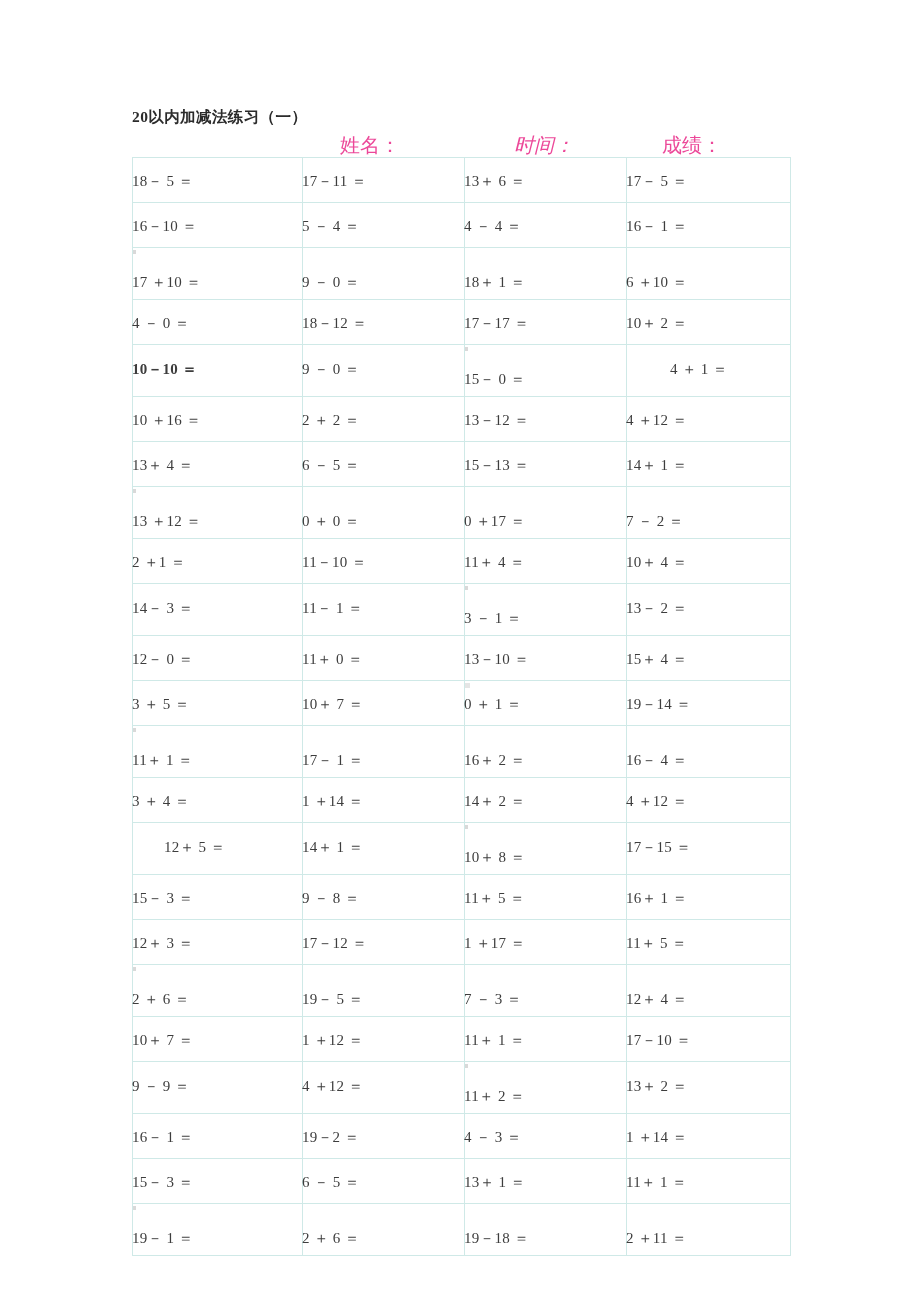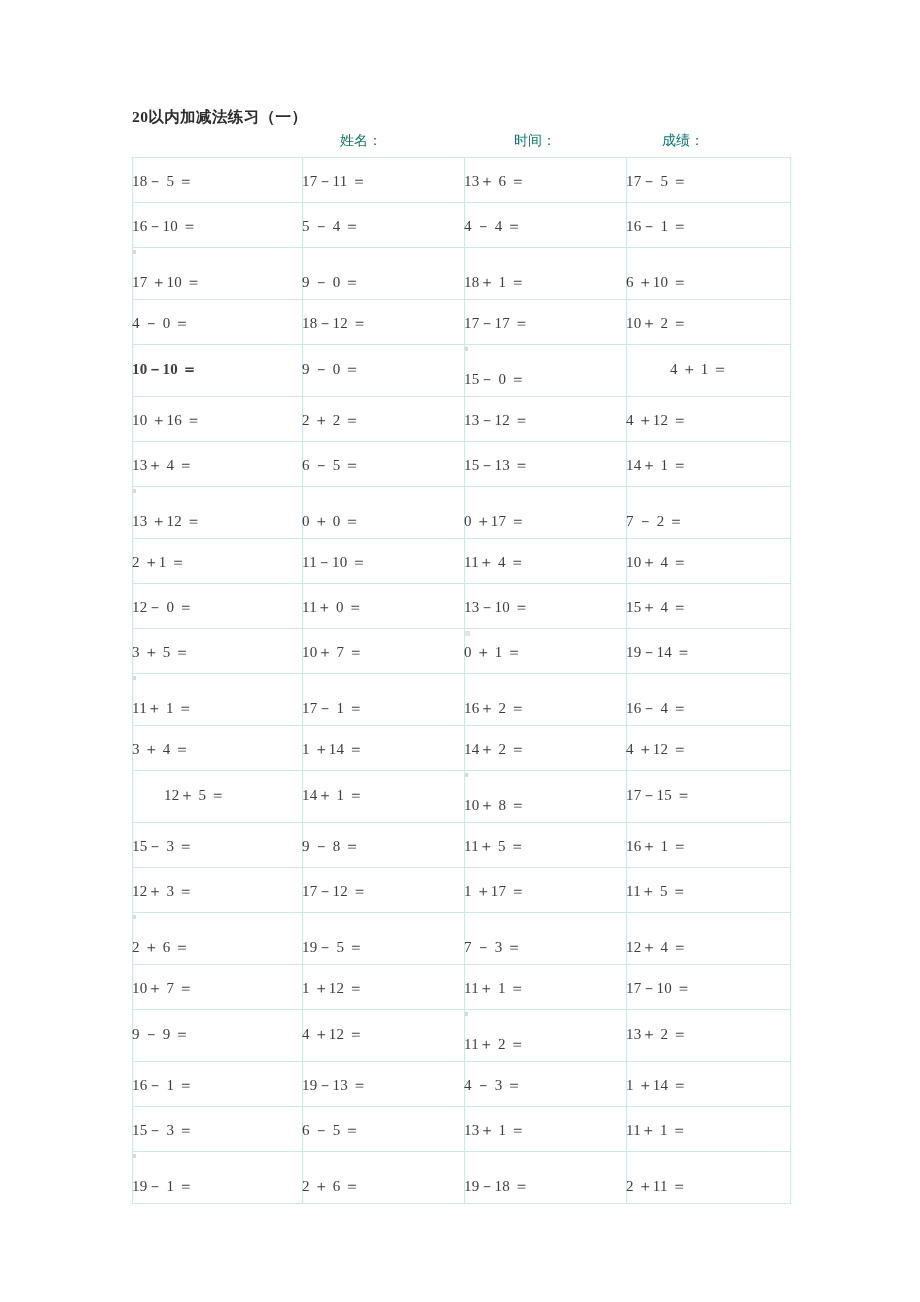--- a/index.html
+++ b/index.html
@@ -34,26 +34,26 @@
   .hdr-row {
     position: absolute;
     left: 132px;
     top: 132px;
     width: 658px;
     height: 24px;
   }
   .hdr-item {
     position: absolute;
     top: 0;
-    font-size: 14px;
-    color: #0f766e;
+    font-size: 20px;
+    color: #ec4899;
     white-space: nowrap;
   }
   .hdr-name  { left: 208px; }
-  .hdr-time  { left: 382px; }
+  .hdr-time  { left: 382px; font-style: italic; }
   .hdr-score { left: 530px; }
 
   table.sheet {
     position: absolute;
     left: 132px;
     top: 157px;
     width: 658px;
     border-collapse: collapse;
     table-layout: fixed;
   }
@@ -245,20 +245,35 @@
           <td>
             <span class="expr">11－10 ＝</span>
           </td>
           <td>
             <span class="expr">11＋ 4 ＝</span>
           </td>
           <td>
             <span class="expr">10＋ 4 ＝</span>
           </td>
         </tr>
+        <tr class="tall">
+          <td>
+            <span class="expr" style="bottom: 18px;">14－ 3 ＝</span>
+          </td>
+          <td>
+            <span class="expr" style="bottom: 18px;">11－ 1 ＝</span>
+          </td>
+          <td>
+            <span class="speck"></span>
+            <span class="expr">3 － 1 ＝</span>
+          </td>
+          <td>
+            <span class="expr" style="bottom: 18px;">13－ 2 ＝</span>
+          </td>
+        </tr>
         <tr>
           <td>
             <span class="expr">12－ 0 ＝</span>
           </td>
           <td>
             <span class="expr">11＋ 0 ＝</span>
           </td>
           <td>
             <span class="expr">13－10 ＝</span>
           </td>
@@ -395,21 +410,21 @@
           </td>
           <td>
             <span class="expr" style="bottom: 18px;">13＋ 2 ＝</span>
           </td>
         </tr>
         <tr>
           <td>
             <span class="expr">16－ 1 ＝</span>
           </td>
           <td>
-            <span class="expr">19－13 ＝</span>
+            <span class="expr">19－2 ＝</span>
           </td>
           <td>
             <span class="expr">4 － 3 ＝</span>
           </td>
           <td>
             <span class="expr">1 ＋14 ＝</span>
           </td>
         </tr>
         <tr>
           <td>

